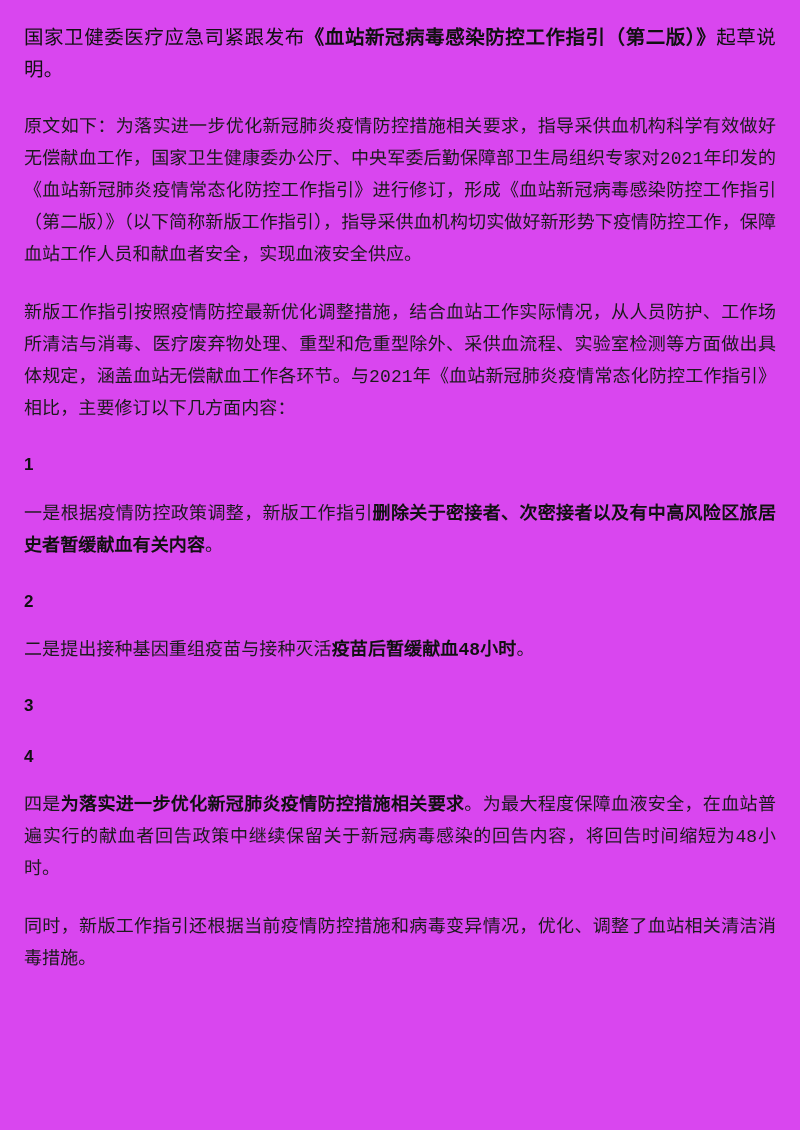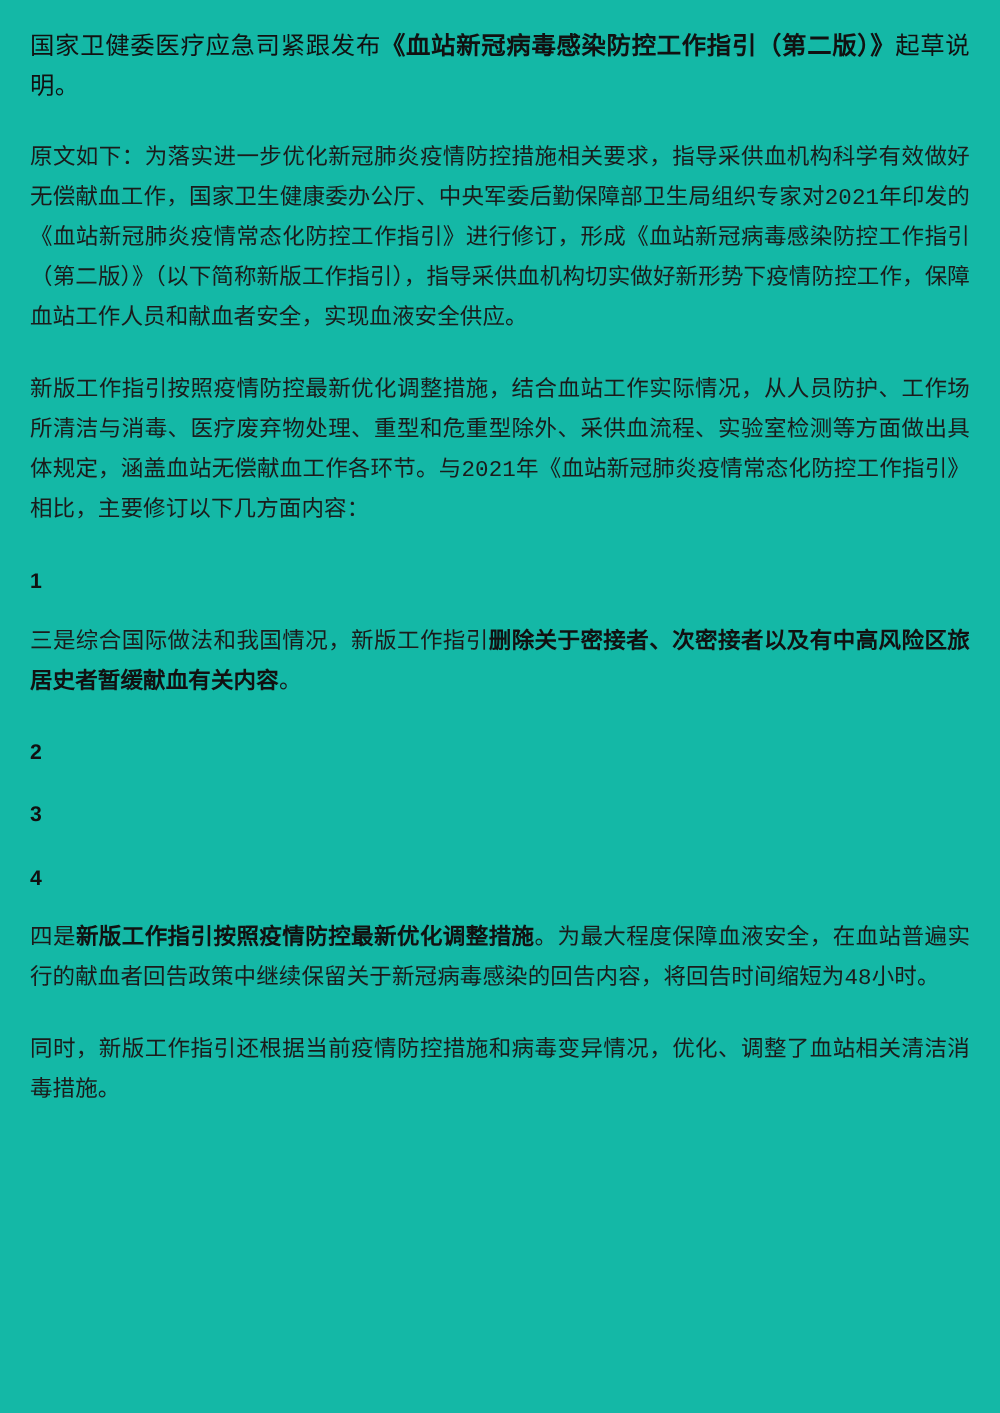--- a/index.html
+++ b/index.html
@@ -12,21 +12,21 @@
     min-height: 1130px;
     font-family: "Liberation Serif", "DejaVu Serif", serif;
     color: #1a1a1a;
     -webkit-font-smoothing: antialiased;
   }
   .page {
     width: 800px;
     min-height: 1130px;
     box-sizing: border-box;
     padding: 22px 24px 18px 24px;
-    background: #14b8a6;
+    background: #d946ef;
   }
   .article {
     width: 752px;
   }
   .lead {
     font-size: 19.5px;
     line-height: 1.62;
     letter-spacing: 0.2px;
     color: #111111;
     margin: 0 0 26px 0;
@@ -73,30 +73,33 @@
     <p class="para">
       <span>原文如下：为落实进一步优化新冠肺炎疫情防控措施相关要求，指导采供血机构科学有效做好无偿献血工作，国家卫生健康委办公厅、中央军委后勤保障部卫生局组织专家对2021年印发的《血站新冠肺炎疫情常态化防控工作指引》进行修订，形成《血站新冠病毒感染防控工作指引（第二版）》（以下简称新版工作指引），指导采供血机构切实做好新形势下疫情防控工作，保障血站工作人员和献血者安全，实现血液安全供应。</span>
     </p>
 
     <p class="para">
       <span>新版工作指引按照疫情防控最新优化调整措施，结合血站工作实际情况，从人员防护、工作场所清洁与消毒、医疗废弃物处理、重型和危重型除外、采供血流程、实验室检测等方面做出具体规定，涵盖血站无偿献血工作各环节。与2021年《血站新冠肺炎疫情常态化防控工作指引》相比，主要修订以下几方面内容：</span>
     </p>
 
     <h3 class="num">1</h3>
     <p class="para">
-      <span>三是综合国际做法和我国情况，新版工作指引</span><span class="b">删除关于密接者、次密接者以及有中高风险区旅居史者暂缓献血有关内容</span><span>。</span>
+      <span>一是根据疫情防控政策调整，新版工作指引</span><span class="b">删除关于密接者、次密接者以及有中高风险区旅居史者暂缓献血有关内容</span><span>。</span>
     </p>
 
     <h3 class="num">2</h3>
+    <p class="para">
+      <span>二是提出接种基因重组疫苗与接种灭活</span><span class="b">疫苗后暂缓献血48小时</span><span>。</span>
+    </p>
 
     <h3 class="num">3</h3>
 
     <h3 class="num">4</h3>
     <p class="para">
-      <span>四是</span><span class="b">新版工作指引按照疫情防控最新优化调整措施</span><span>。为最大程度保障血液安全，在血站普遍实行的献血者回告政策中继续保留关于新冠病毒感染的回告内容，将回告时间缩短为48小时。</span>
+      <span>四是</span><span class="b">为落实进一步优化新冠肺炎疫情防控措施相关要求</span><span>。为最大程度保障血液安全，在血站普遍实行的献血者回告政策中继续保留关于新冠病毒感染的回告内容，将回告时间缩短为48小时。</span>
     </p>
 
     <p class="para">
       <span>同时，新版工作指引还根据当前疫情防控措施和病毒变异情况，优化、调整了血站相关清洁消毒措施。</span>
     </p>
 
   </div>
 </div>
 
 </body></html>

